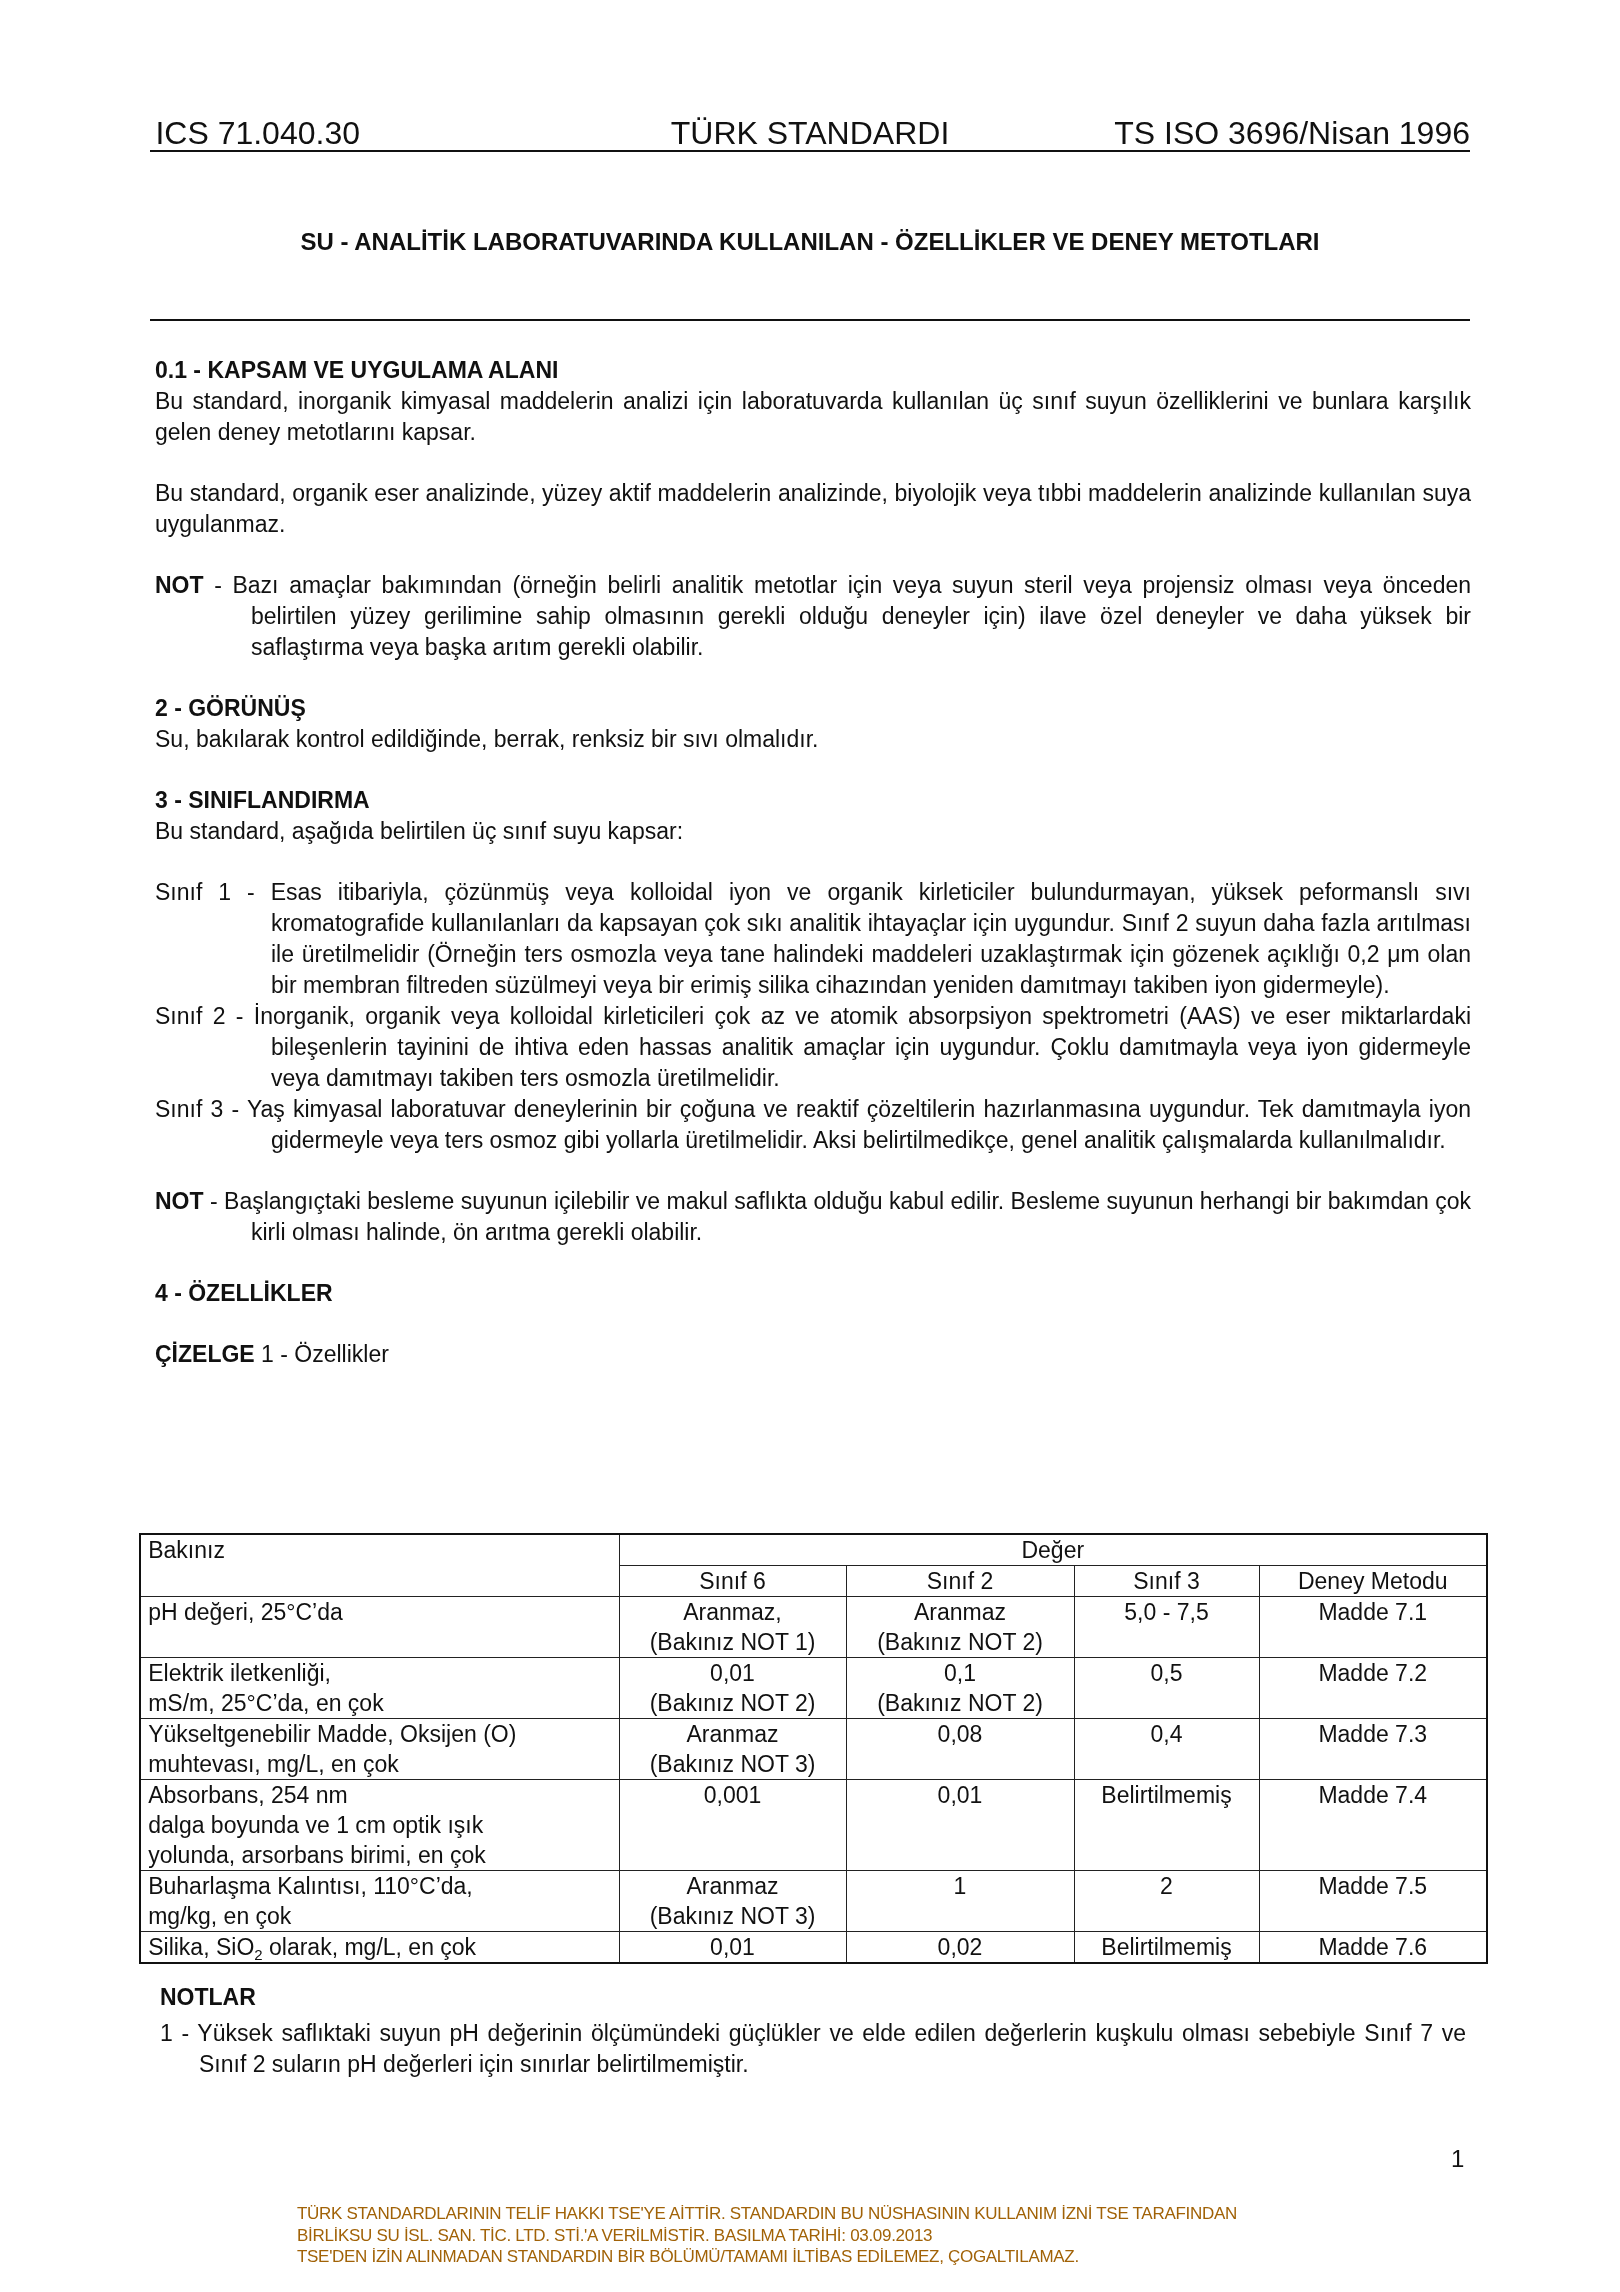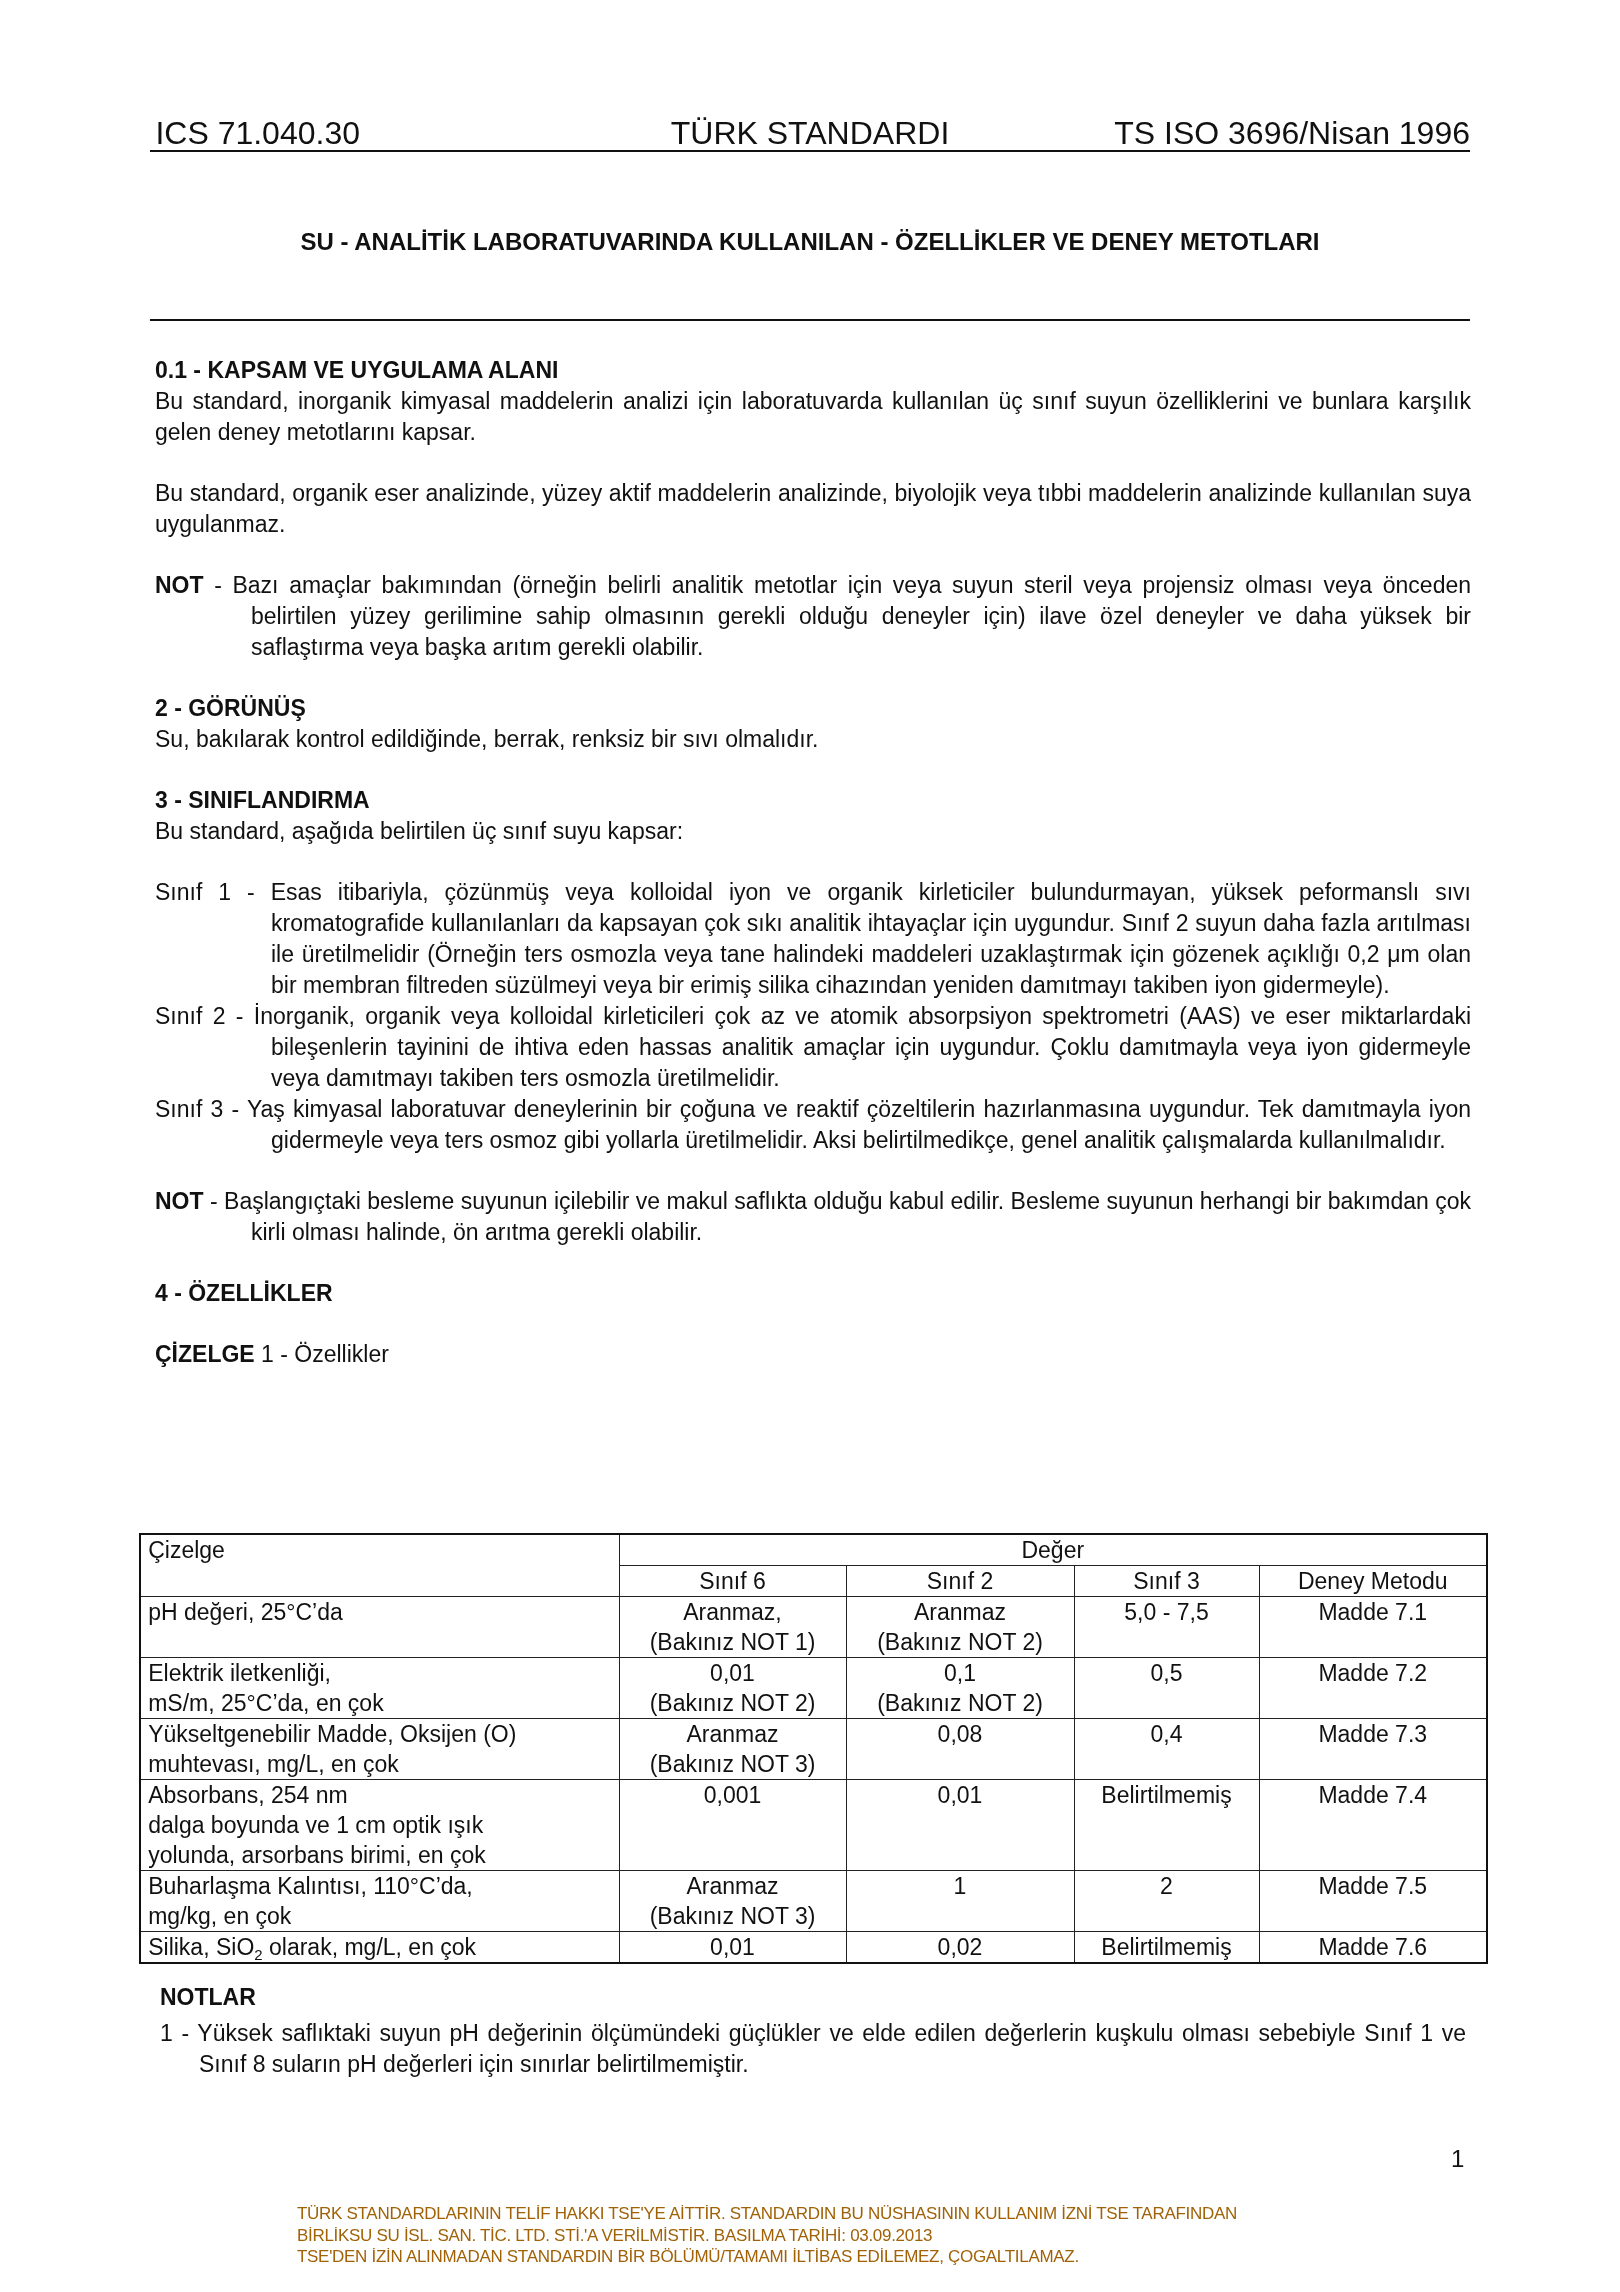--- a/index.html
+++ b/index.html
@@ -90,21 +90,21 @@
   <table class="spec">
     <colgroup>
         <col class="c0">
         <col class="c1">
         <col class="c2">
         <col class="c3">
         <col class="c4">
       </colgroup>
     <tbody>
         <tr>
-      <td rowspan="2">Çizelge</td>
+      <td rowspan="2">Bakınız</td>
       <td colspan="4" class="ctr">Değer</td>
     </tr>
     <tr>
       <td class="ctr">Sınıf 6</td>
       <td class="ctr">Sınıf 2</td>
       <td class="ctr">Sınıf 3</td>
       <td class="ctr">Deney Metodu</td>
     </tr>
 
     <tr>
@@ -216,21 +216,21 @@
           </td>
       <td class="ctr lines">
             <span>Madde 7.6</span>
           </td>
     </tr>
   </tbody>
     </table>
 
   <div class="notes">
     <p class="h">NOTLAR</p>
-    <p class="hang-note"><span>1 - </span><span>Yüksek saflıktaki suyun pH değerinin ölçümündeki güçlükler ve elde edilen değerlerin kuşkulu olması sebebiyle Sınıf 1 ve Sınıf 8 suların pH değerleri için sınırlar belirtilmemiştir.</span></p>
+    <p class="hang-note"><span>1 - </span><span>Yüksek saflıktaki suyun pH değerinin ölçümündeki güçlükler ve elde edilen değerlerin kuşkulu olması sebebiyle Sınıf 7 ve Sınıf 2 suların pH değerleri için sınırlar belirtilmemiştir.</span></p>
   </div>
 
   <div class="pagenum">1</div>
 
   <div class="footer">
     <span>TÜRK STANDARDLARININ TELİF HAKKI TSE'YE AİTTİR. STANDARDIN BU NÜSHASININ KULLANIM İZNİ TSE TARAFINDAN</span>
     <span>BİRLİKSU SU İSL. SAN. TİC. LTD. STİ.'A VERİLMİSTİR. BASILMA TARİHİ: 03.09.2013</span>
     <span>TSE'DEN İZİN ALINMADAN STANDARDIN BİR BÖLÜMÜ/TAMAMI İLTİBAS EDİLEMEZ, ÇOGALTILAMAZ.</span>
   </div>
 </div>

